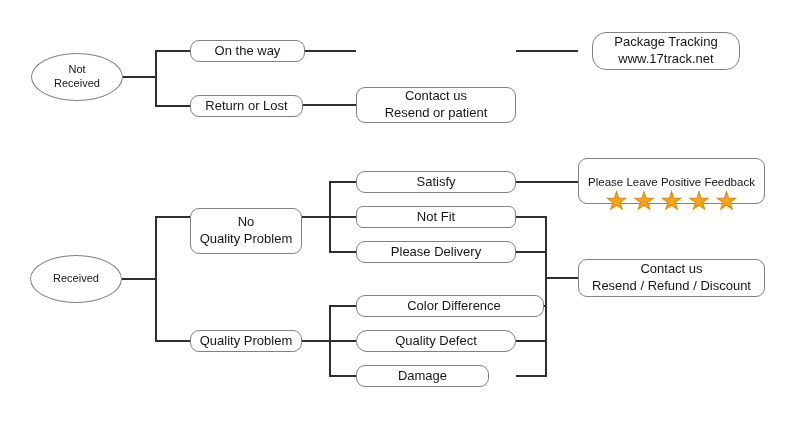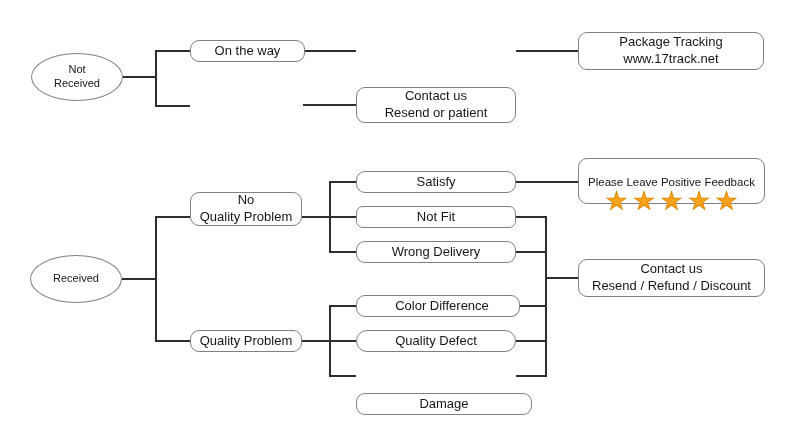--- a/index.html
+++ b/index.html
@@ -60,31 +60,31 @@
     padding-left: 6px; 
     white-space: nowrap;
   }
 
   
   #n-not-received   { left: 31px;  top: 53px;  width: 92px;  height: 48px; }
   #n-on-the-way     { left: 190px; top: 40px;  width: 115px; height: 22px; }
   #n-return-or-lost { left: 190px; top: 95px;  width: 113px; height: 22px; }
   #n-please-patient { left: 356px; top: 40px;  width: 160px; height: 22px; }
   #n-contact-top    { left: 356px; top: 87px;  width: 160px; height: 36px; }
-  #n-package        { left: 578px; top: 32px;  width: 186px; height: 38px; }
+  #n-package        { left: 592px; top: 32px;  width: 148px; height: 38px; border-radius: 14px; }
 
   #n-received       { left: 30px;  top: 255px; width: 92px;  height: 48px; }
-  #n-no-quality     { left: 190px; top: 192px; width: 112px; height: 34px; justify-content: center; }
+  #n-no-quality     { left: 190px; top: 208px; width: 112px; height: 46px; justify-content: center; }
   #n-quality        { left: 190px; top: 330px; width: 112px; height: 22px; }
   #n-satisfy        { left: 356px; top: 171px; width: 160px; height: 22px; }
   #n-not-fit        { left: 356px; top: 206px; width: 160px; height: 22px; border-radius: 7px; }
   #n-wrong-delivery { left: 356px; top: 241px; width: 160px; height: 22px; }
-  #n-color-diff     { left: 356px; top: 295px; width: 164px; height: 22px; padding-left: 8px; }
+  #n-color-diff     { left: 356px; top: 295px; width: 188px; height: 22px; padding-left: 8px; }
   #n-quality-defect { left: 356px; top: 330px; width: 160px; height: 22px; border-radius: 11px; }
-  #n-damage         { left: 356px; top: 365px; width: 176px; height: 22px; margin-top: 28px; }
+  #n-damage         { left: 356px; top: 365px; width: 133px; height: 22px; }
   #n-feedback       { left: 578px; top: 158px; width: 187px; height: 46px; justify-content: flex-start; padding-top: 15px; }
   #n-contact-bottom { left: 578px; top: 259px; width: 187px; height: 38px; }
 
   
   #l-nr-stub        { left: 122px; top: 76px;  width: 35px;  height: 2px; }
   #l-top-vert       { left: 155px; top: 50px;  width: 2px;   height: 57px; }
   #l-otw-in         { left: 156px; top: 50px;  width: 34px;  height: 2px; }
   #l-rol-in         { left: 156px; top: 105px; width: 34px;  height: 2px; }
   #l-otw-out        { left: 303px; top: 50px;  width: 53px;  height: 2px; }
   #l-pbp-out        { left: 516px; top: 50px;  width: 62px;  height: 2px; }
@@ -147,20 +147,23 @@
 
   <div class="node ellipse" id="n-not-received">
     <span>Not</span>
     <span>Received</span>
   </div>
 
   <div class="node box" id="n-on-the-way">
     <span>On the way</span>
   </div>
 
+  <div class="node box" id="n-return-or-lost">
+    <span>Return or Lost</span>
+  </div>
 
 
   <div class="node box" id="n-contact-top">
     <span>Contact us</span>
     <span>Resend or patient</span>
   </div>
 
   <div class="node box" id="n-package">
     <span>Package Tracking</span>
     <span>www.17track.net</span>
@@ -181,21 +184,21 @@
 
   <div class="node box" id="n-satisfy">
     <span>Satisfy</span>
   </div>
 
   <div class="node box" id="n-not-fit">
     <span>Not Fit</span>
   </div>
 
   <div class="node box" id="n-wrong-delivery">
-    <span>Wrong Delivery</span>
+    <span>Please Delivery</span>
   </div>
 
   <div class="node box" id="n-color-diff">
     <span>Color Difference</span>
   </div>
 
   <div class="node box" id="n-quality-defect">
     <span>Quality Defect</span>
   </div>
 

